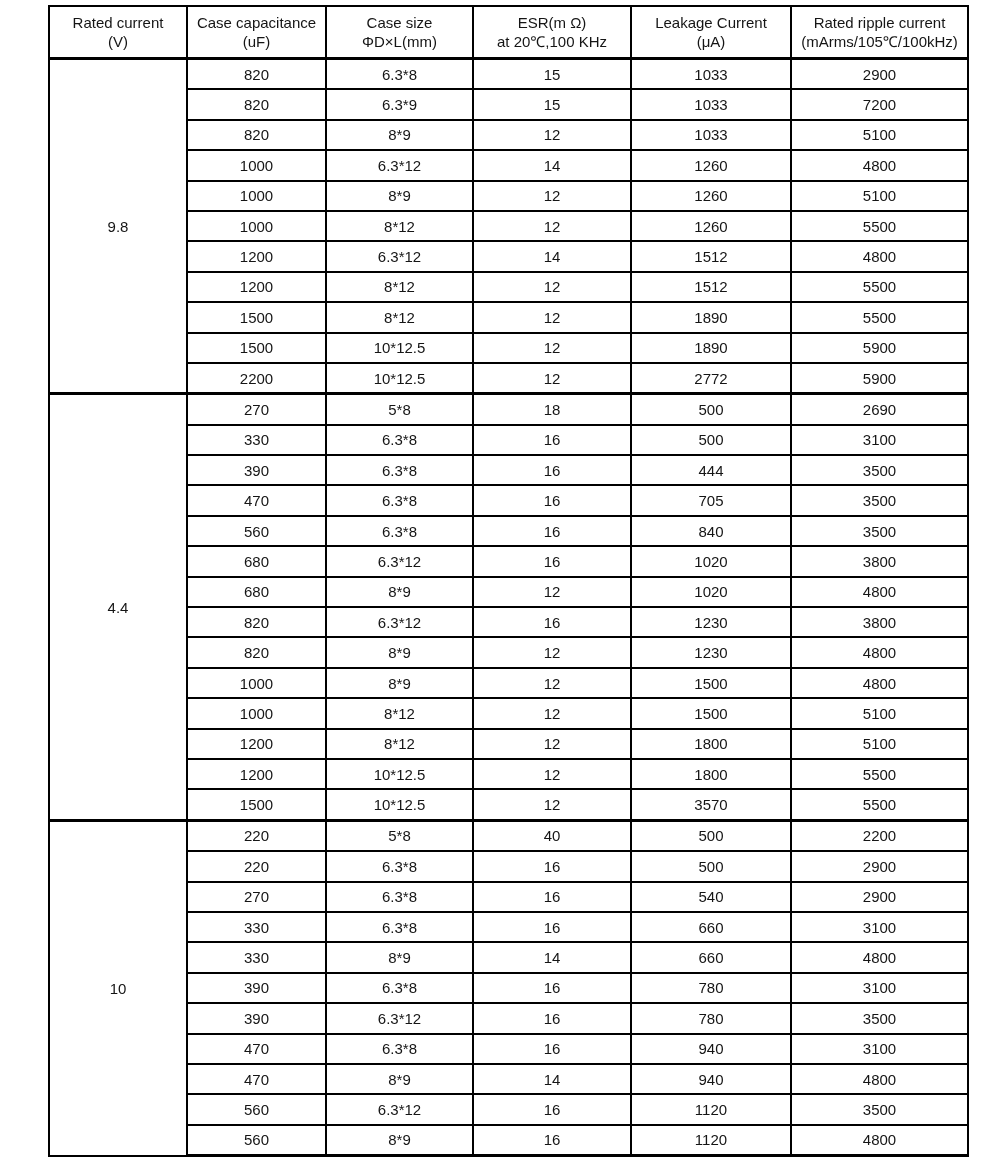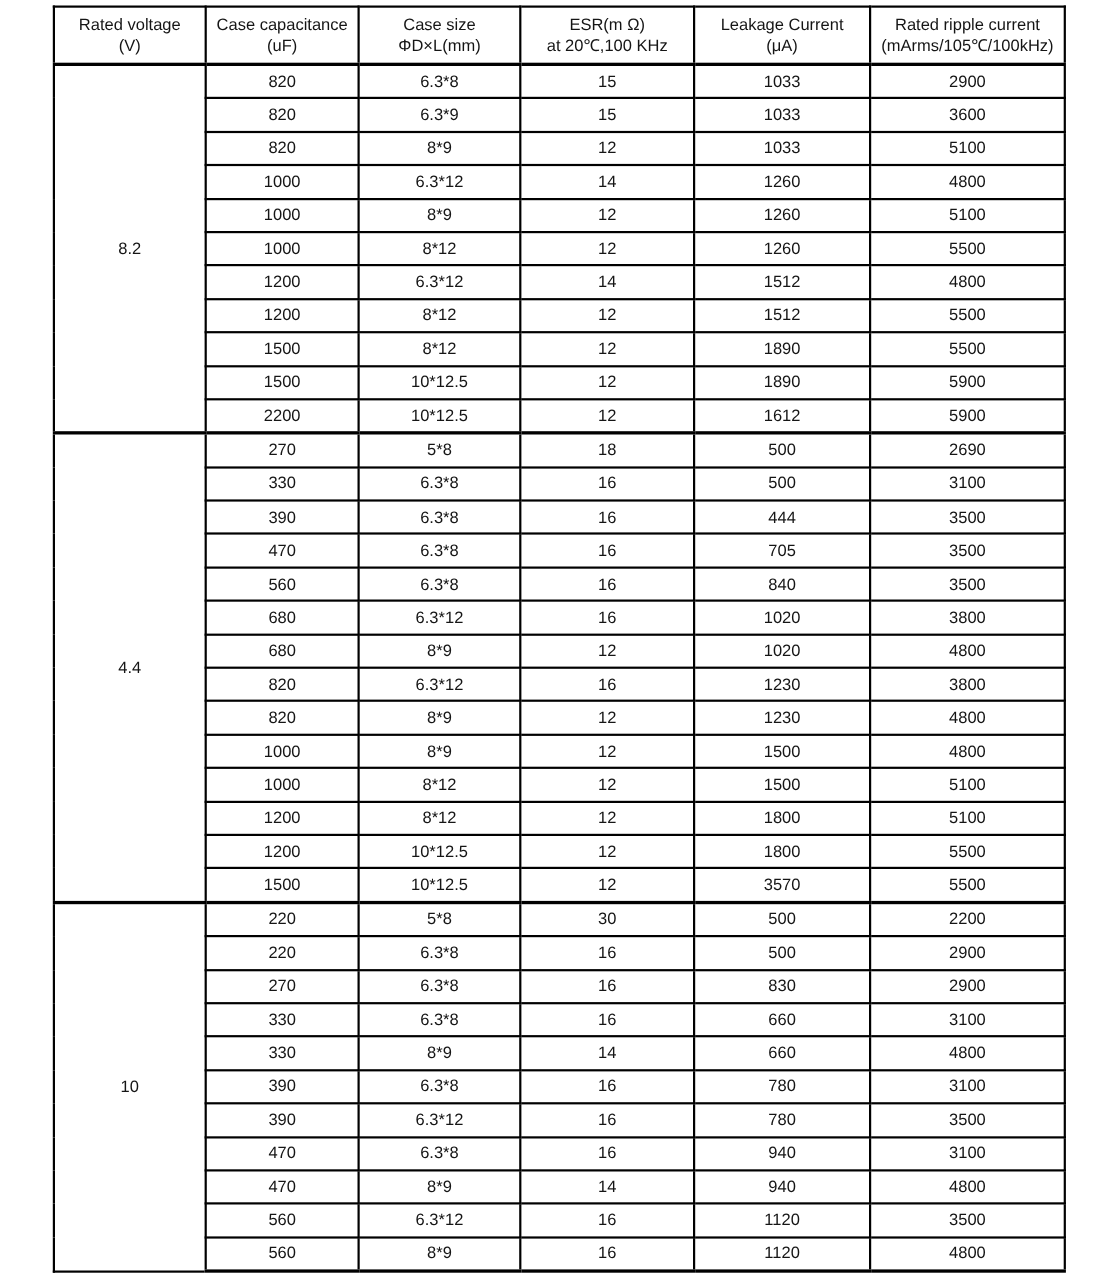--- a/index.html
+++ b/index.html
@@ -64,21 +64,21 @@
       <col class="c1">
         <col class="c2">
         <col class="c3">
         <col class="c4">
         <col class="c5">
         <col class="c6">
     </colgroup>
     <thead>
       <tr>
         <th>
-          <span class="hdr-line">Rated voltage</span>
+          <span class="hdr-line">Rated current</span>
           <span class="hdr-line">(V)</span>
         </th>
         <th>
           <span class="hdr-line">Case capacitance</span>
           <span class="hdr-line">(uF)</span>
         </th>
         <th>
           <span class="hdr-line">Case  size</span>
           <span class="hdr-line">ΦD×L(mm)</span>
         </th>
@@ -91,33 +91,33 @@
           <span class="hdr-line">(μA)</span>
         </th>
         <th>
           <span class="hdr-line">Rated ripple current</span>
           <span class="hdr-line">(mArms/105℃/100kHz)</span>
         </th>
       </tr>
     </thead>
     <tbody>
         <tr class="group-start">
-          <td rowspan="11">8.2</td>
+          <td rowspan="11">9.8</td>
           <td>820</td>
           <td>6.3*8</td>
           <td>15</td>
           <td>1033</td>
           <td>2900</td>
         </tr>
         <tr>
           <td>820</td>
           <td>6.3*9</td>
           <td>15</td>
           <td>1033</td>
-          <td>3600</td>
+          <td>7200</td>
         </tr>
         <tr>
           <td>820</td>
           <td>8*9</td>
           <td>12</td>
           <td>1033</td>
           <td>5100</td>
         </tr>
         <tr>
           <td>1000</td>
@@ -165,21 +165,21 @@
           <td>1500</td>
           <td>10*12.5</td>
           <td>12</td>
           <td>1890</td>
           <td>5900</td>
         </tr>
         <tr>
           <td>2200</td>
           <td>10*12.5</td>
           <td>12</td>
-          <td>1612</td>
+          <td>2772</td>
           <td>5900</td>
         </tr>
         <tr class="group-start">
           <td rowspan="14">4.4</td>
           <td>270</td>
           <td>5*8</td>
           <td>18</td>
           <td>500</td>
           <td>2690</td>
         </tr>
@@ -271,36 +271,36 @@
           <td>1500</td>
           <td>10*12.5</td>
           <td>12</td>
           <td>3570</td>
           <td>5500</td>
         </tr>
         <tr class="group-start">
           <td rowspan="11">10</td>
           <td>220</td>
           <td>5*8</td>
-          <td>30</td>
+          <td>40</td>
           <td>500</td>
           <td>2200</td>
         </tr>
         <tr>
           <td>220</td>
           <td>6.3*8</td>
           <td>16</td>
           <td>500</td>
           <td>2900</td>
         </tr>
         <tr>
           <td>270</td>
           <td>6.3*8</td>
           <td>16</td>
-          <td>830</td>
+          <td>540</td>
           <td>2900</td>
         </tr>
         <tr>
           <td>330</td>
           <td>6.3*8</td>
           <td>16</td>
           <td>660</td>
           <td>3100</td>
         </tr>
         <tr>

